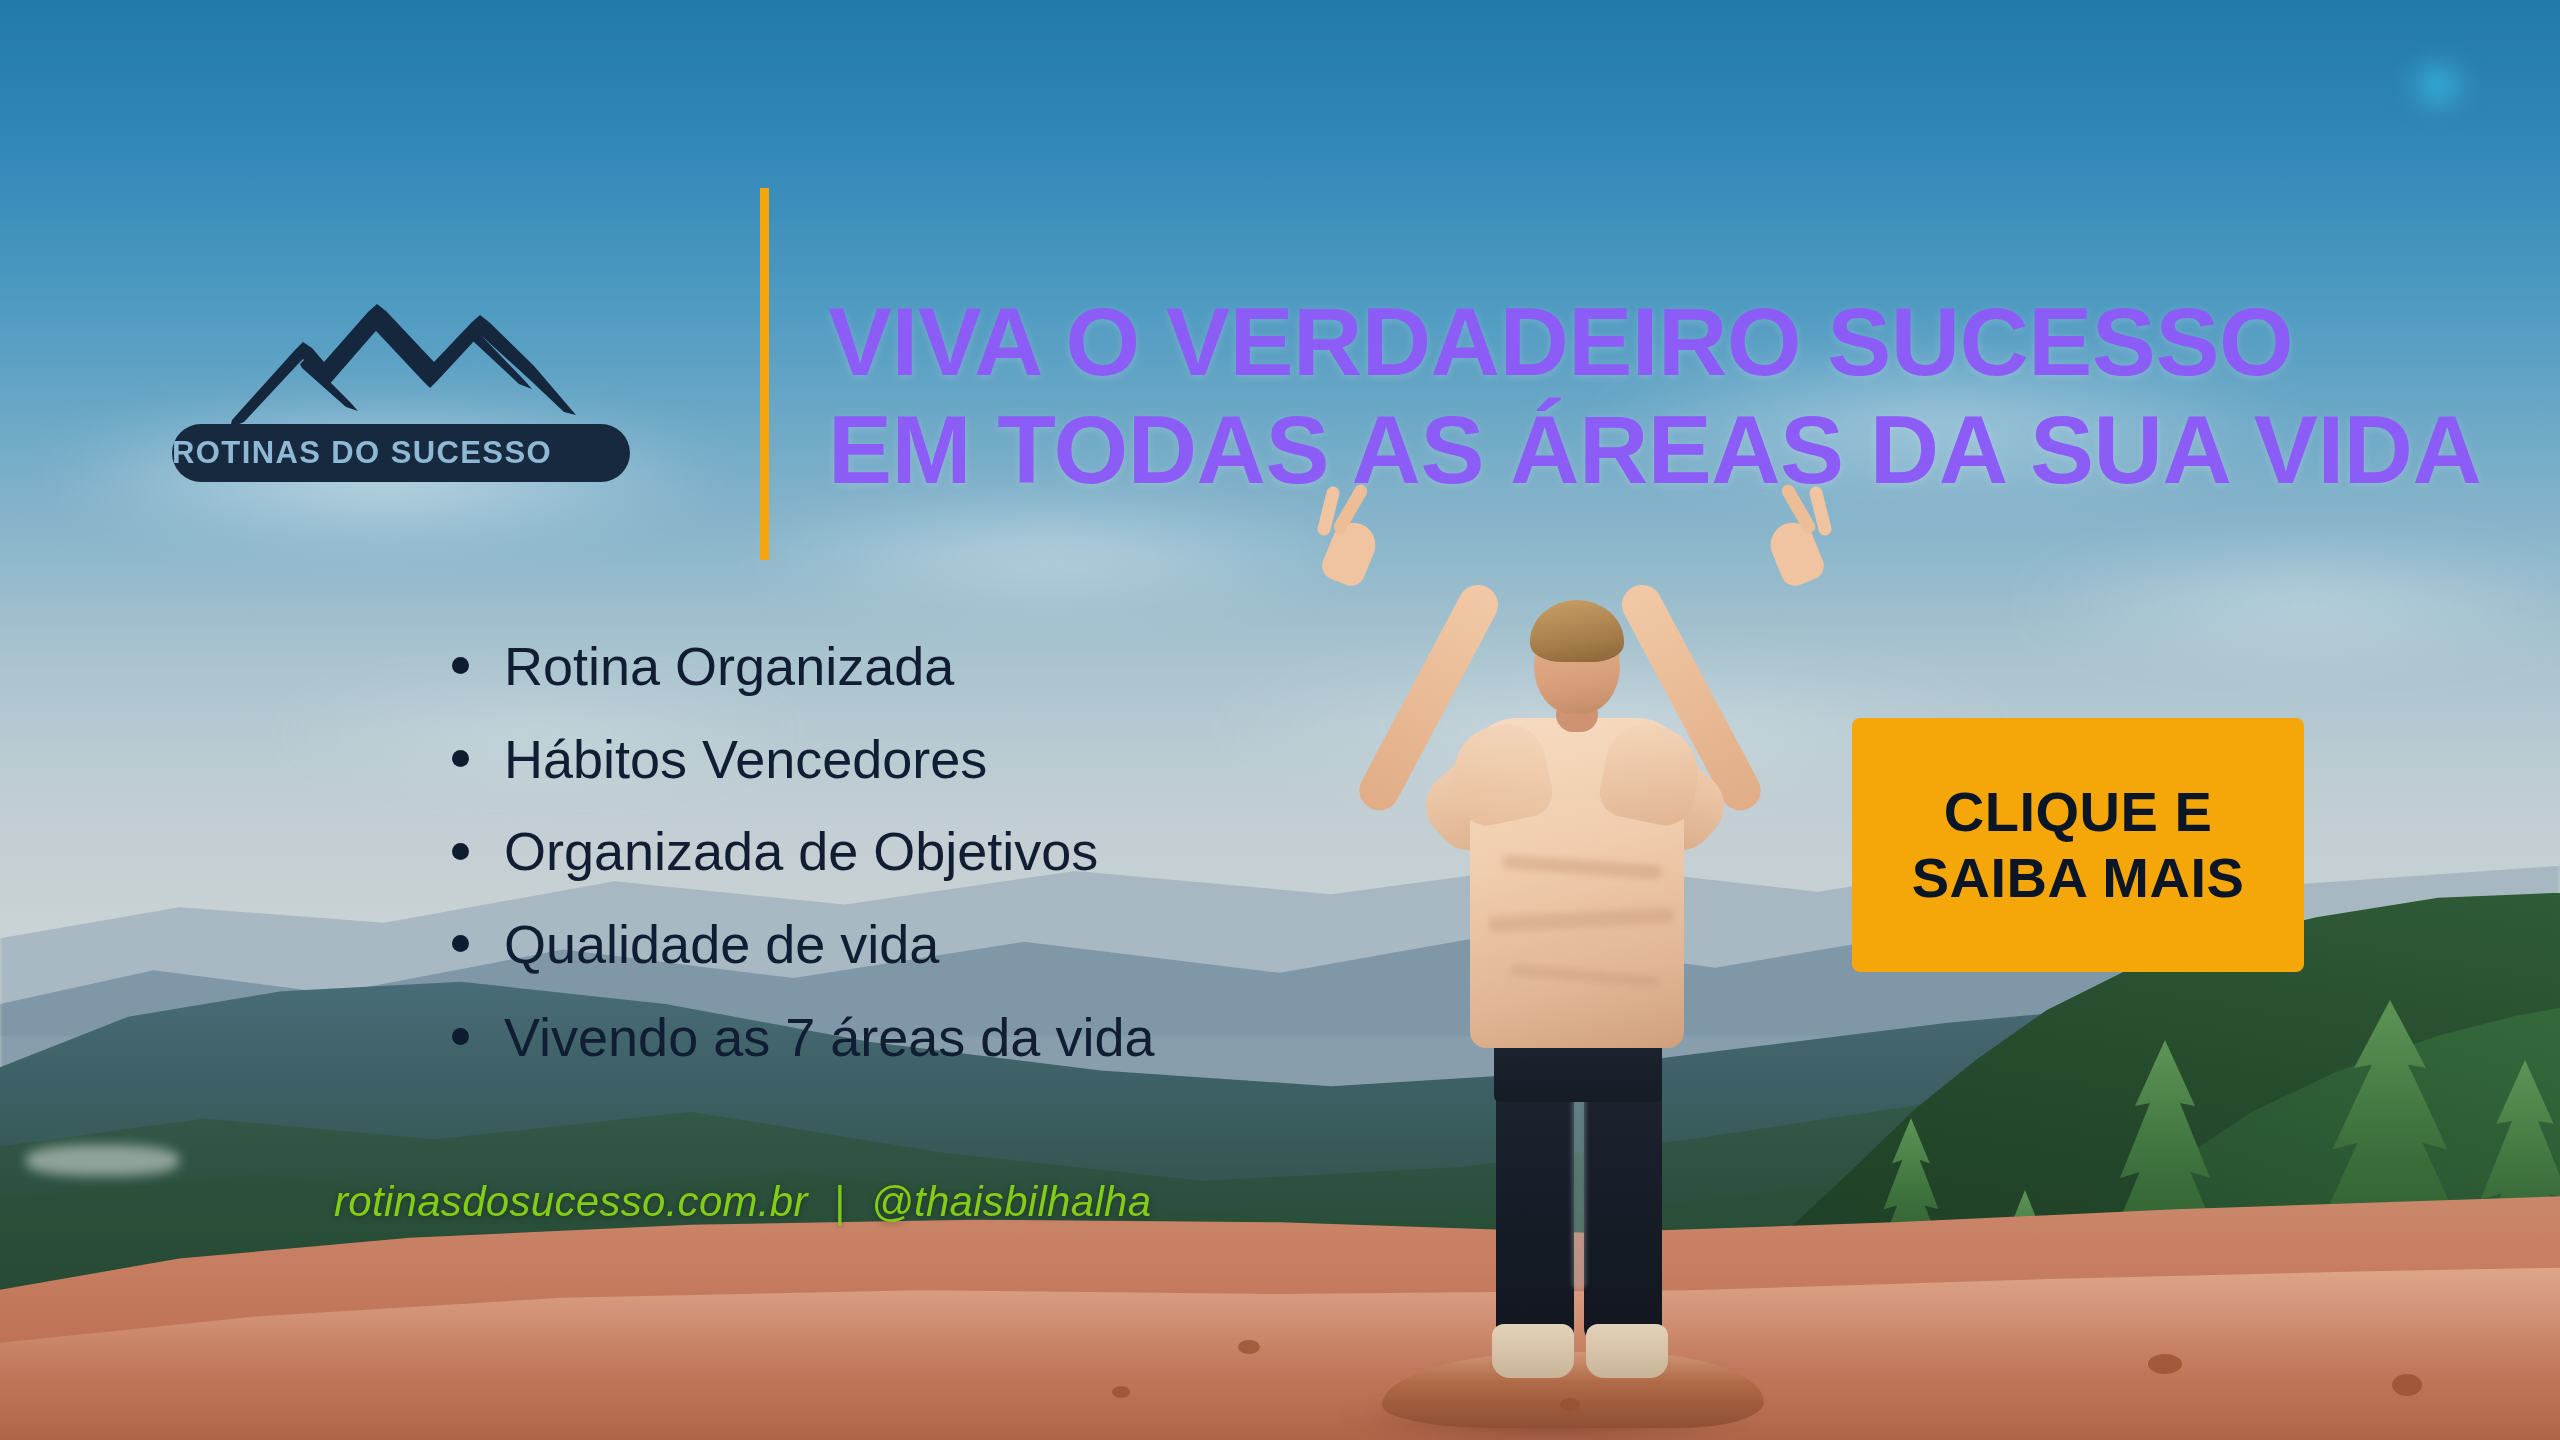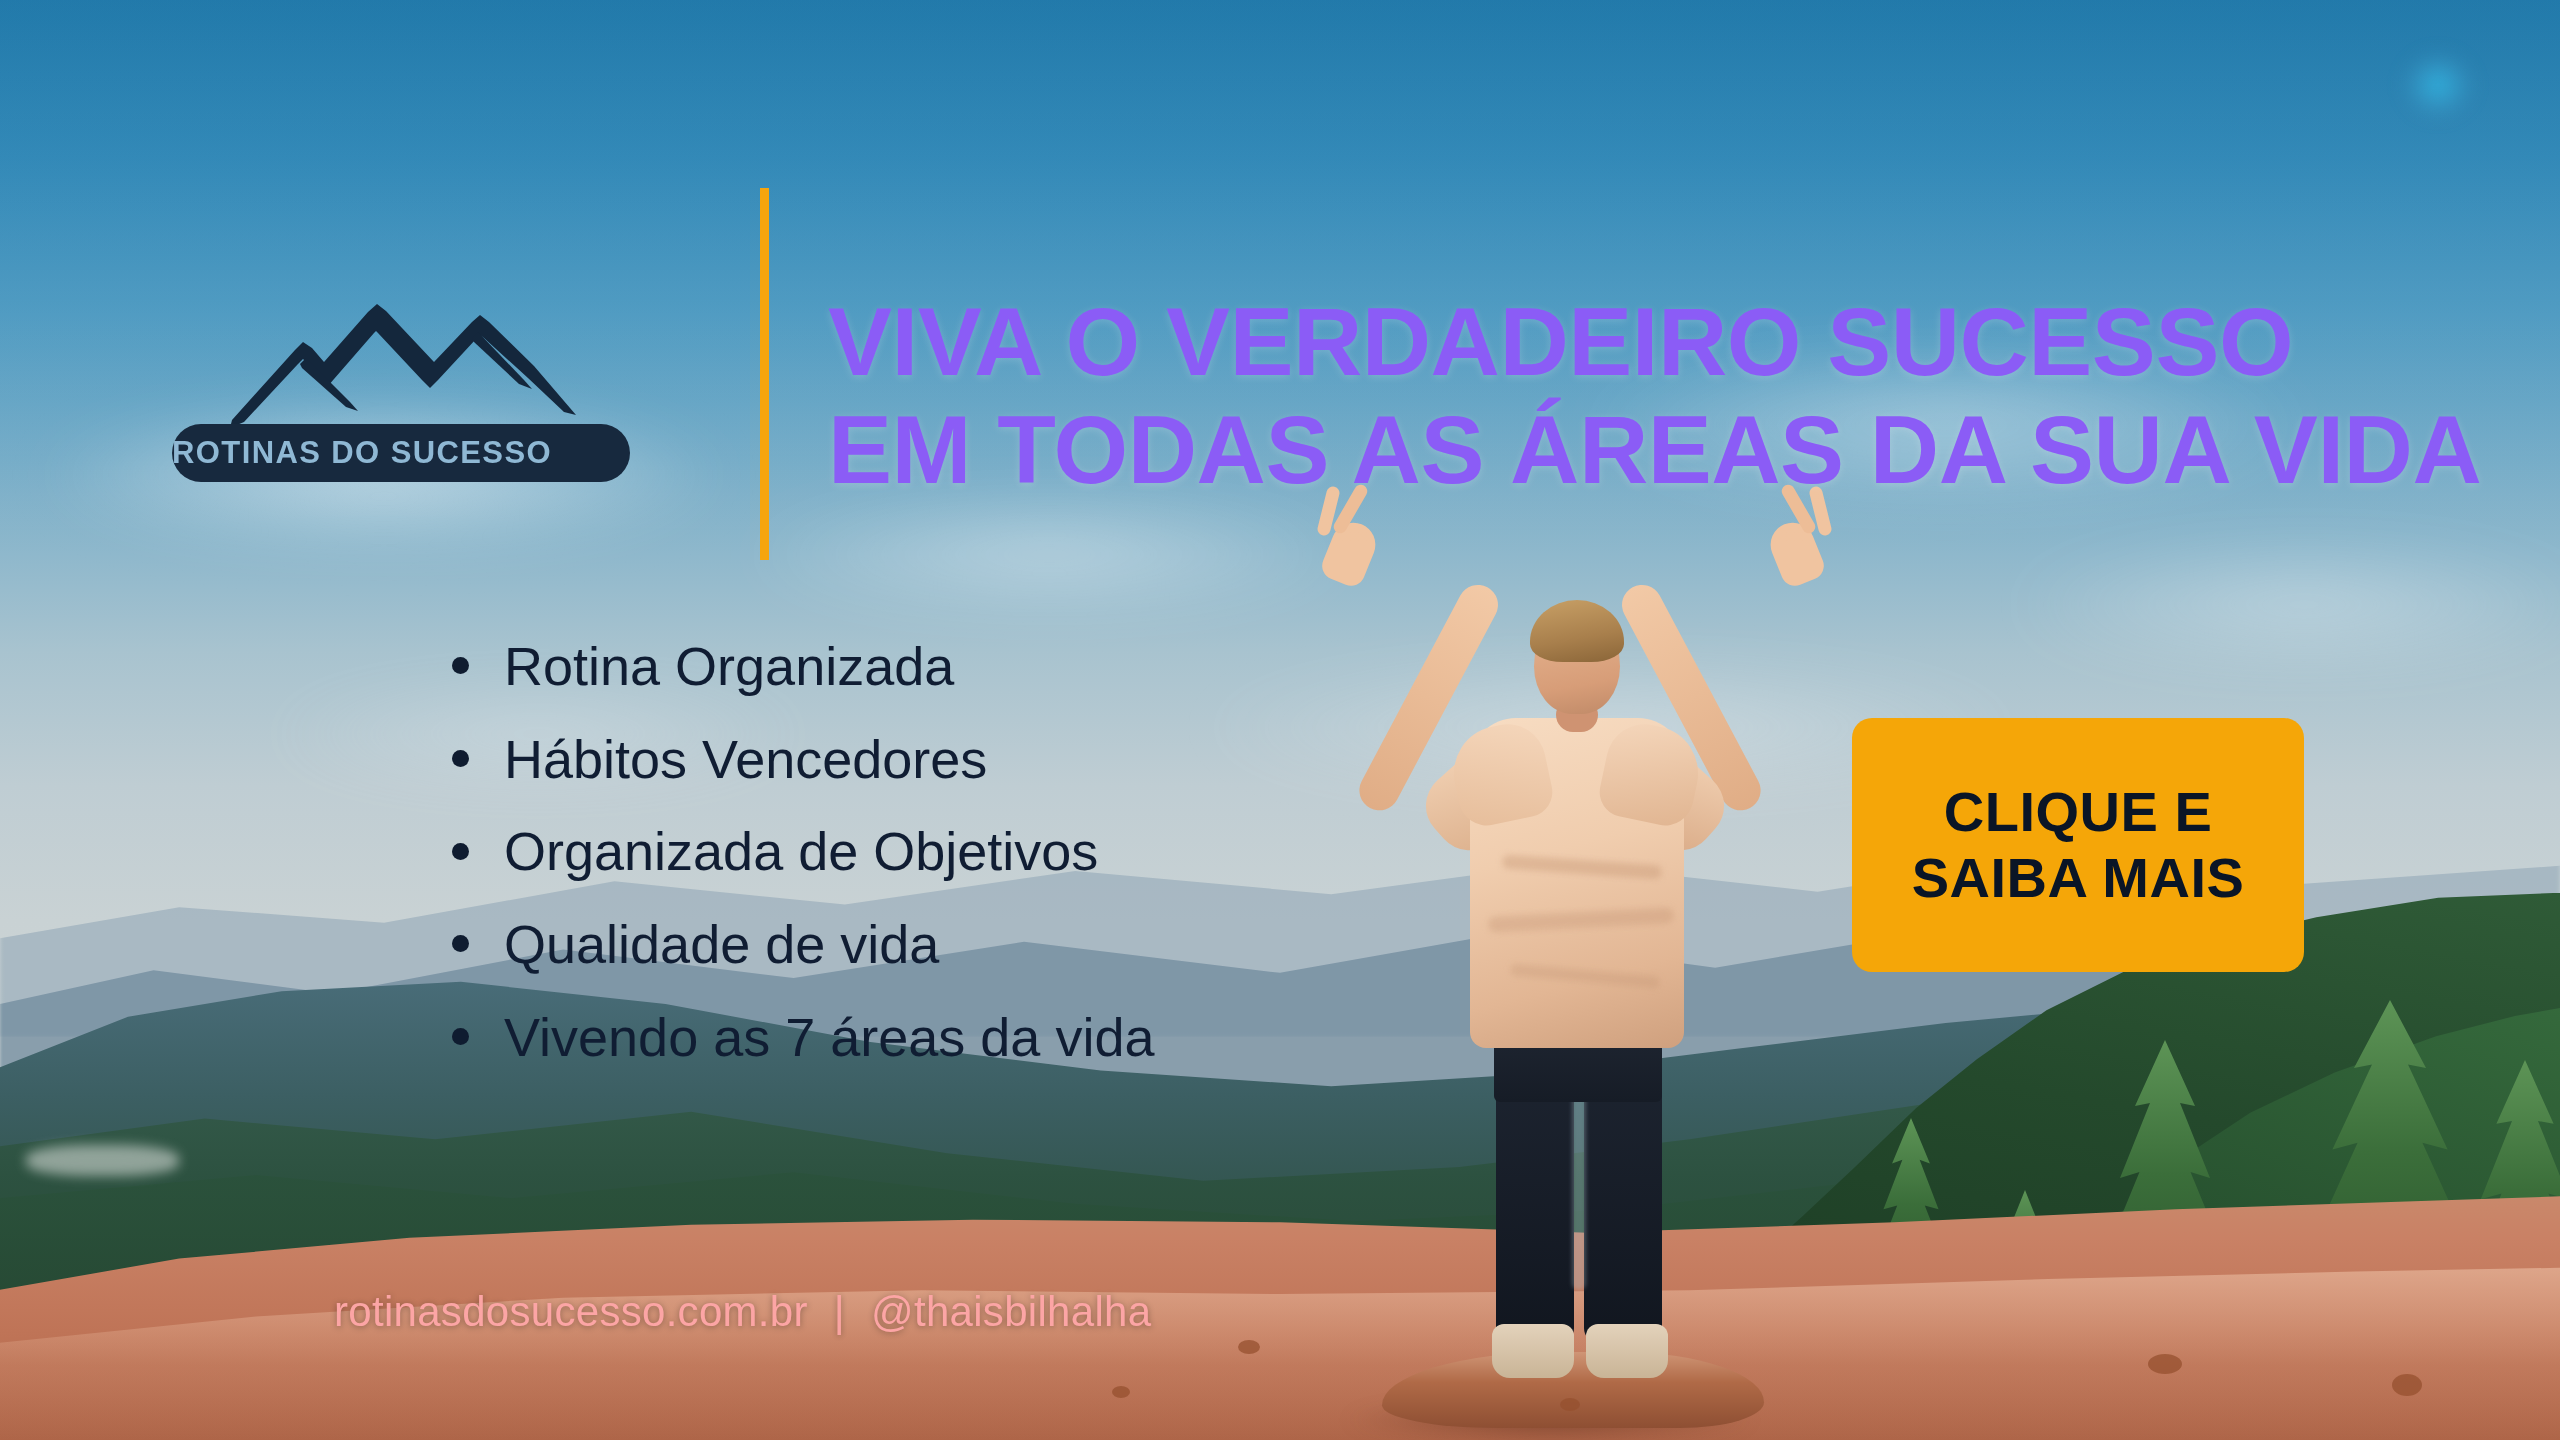--- a/index.html
+++ b/index.html
@@ -272,44 +272,45 @@
     position:absolute; left:4px; top:50%;
     width:17px; height:17px; margin-top:-9px;
     background:#0f1c30; border-radius:50%;
   }
 
   
   .cta {
     position:absolute; left:1852px; top:718px;
     width:452px; height:254px;
     background:#f5a608;
-    border-radius:20px;
+    border-radius:8px;
     display:flex; align-items:center; justify-content:center;
     text-align:center;
     color:#0a1526;
     font-family:"Liberation Sans", sans-serif;
     font-weight:700;
     font-size:56px;
     line-height:1.18;
     letter-spacing:.5px;
     cursor:pointer;
     border:none;
   }
   .cta .ctaLn { display:block; }
 
   
   .footer {
-    position:absolute; left:334px; top:1288px;
-    color:#fca5a5;
+    position:absolute; left:334px; top:1178px;
+    color:#84cc16;
     font-family:"Liberation Sans", sans-serif;
     font-weight:400;
     font-size:42px;
     letter-spacing:.3px;
     display:flex; align-items:center; gap:26px;
     text-shadow:0 1px 6px rgba(0,0,0,.35);
+    font-style:italic;
   }
   .footer .sep { opacity:.95; }
 </style>
 </head>
 <body>
 
 <div id="banner">
 
   <div class="photo">
     <div class="sky"></div>

